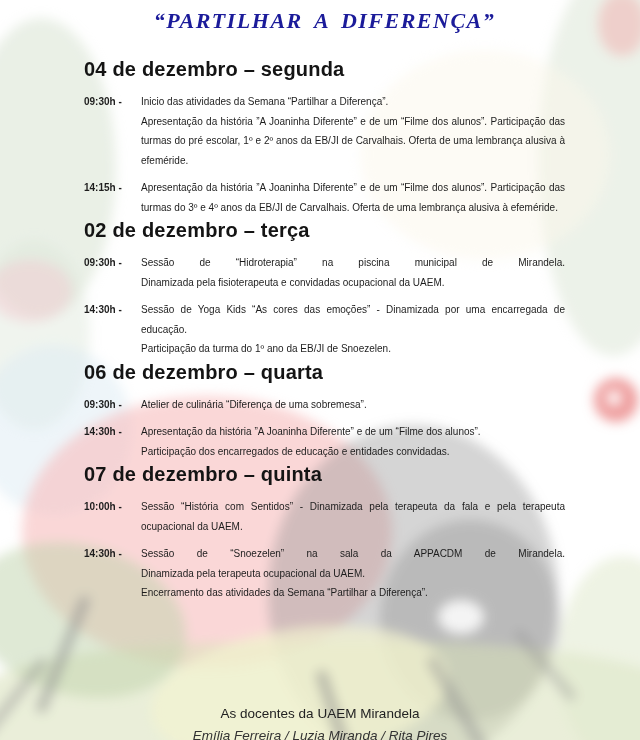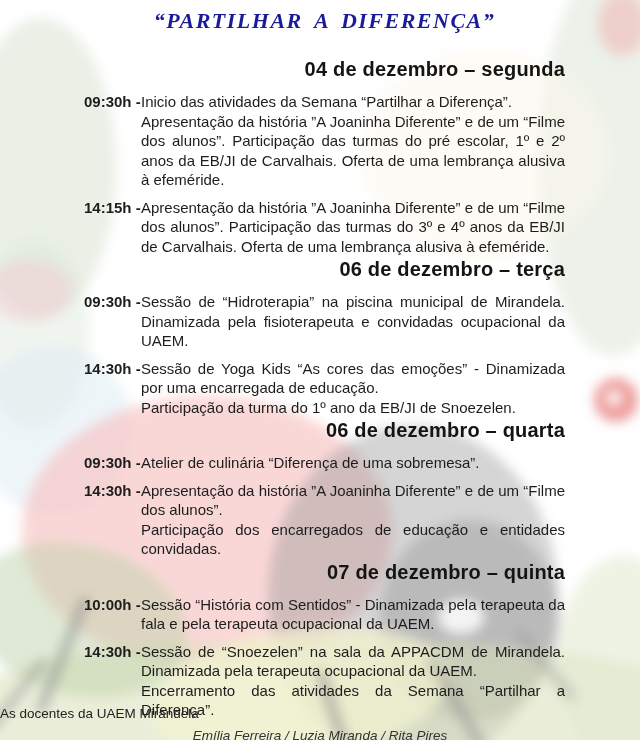--- a/index.html
+++ b/index.html
@@ -33,30 +33,30 @@
   .b-leg3{left:330px;top:668px;width:11px;height:100px;background:rgba(70,70,70,.5);transform:rotate(-18deg);}
   .b-leg4{left:452px;top:650px;width:11px;height:110px;background:rgba(80,80,80,.45);transform:rotate(-30deg);}
   .b-leg5{left:540px;top:620px;width:10px;height:90px;background:rgba(90,90,90,.4);transform:rotate(-40deg);}
   .bg-wash{position:absolute;inset:0;background:rgba(255,255,255,.34);}
 
   
   .content-layer{position:absolute;inset:0;padding:6px 75px 0 84px;}
   .title{margin:0;text-align:center;font-family:"Liberation Serif",serif;font-style:italic;
          font-weight:700;font-size:22px;line-height:30px;letter-spacing:1.5px;word-spacing:5px;
          color:#1b1b9a;}
-  .day-heading{font-size:20px;line-height:22px;font-weight:700;color:#141414;margin:2px 0 12px;letter-spacing:.2px;text-align:right;}
+  .day-heading{font-size:20px;line-height:22px;font-weight:700;color:#141414;margin:2px 0 12px;letter-spacing:.2px;}
   .day-section:first-of-type .day-heading{margin-top:22px;}
-  .event{display:flex;font-size:15px;line-height:19.5px;}
+  .event{display:flex;font-size:10px;line-height:19.5px;}
   .event + .event{margin-top:8px;}
   .time{flex:0 0 57px;font-weight:700;white-space:nowrap;}
   .content{flex:1;text-align:justify;}
   .ln{display:block;}
   .ln.just{text-align-last:justify;}
   strong{font-weight:400;}
-  .footer-sig{position:absolute;left:0;right:0;top:706px;font-size:13.5px;color:#222;}
+  .footer-sig{position:absolute;left:0;right:0;top:706px;text-align:center;font-size:13.5px;color:#222;}
   .footer-names{position:absolute;left:0;right:0;top:728px;text-align:center;font-size:13.5px;
                 font-style:italic;color:#333;}
 </style>
 </head>
 <body>
 
 <div class="page">
 
   <div class="bg-art">
     <div class="blob b-foliage-tl"></div>
@@ -97,21 +97,21 @@
             </div>
           </div>
           <div class="event">
             <div class="time">14:15h -</div>
             <div class="content">
               <span class="ln">Apresentação da história ”<strong>A Joaninha Diferente</strong>” e de um <strong>“Filme dos alunos”.</strong> Participação das turmas do 3º e 4º anos da EB/JI de Carvalhais. Oferta de uma lembrança alusiva à efeméride.</span>
             </div>
           </div>
         </section>
         <section class="day-section">
-          <h2 class="day-heading">06 de dezembro – terça</h2>
+          <h2 class="day-heading">02 de dezembro – terça</h2>
           <div class="event">
             <div class="time">09:30h -</div>
             <div class="content">
               <span class="ln just">Sessão de <strong>“Hidroterapia”</strong> na piscina municipal de Mirandela.</span>
               <span class="ln">Dinamizada pela fisioterapeuta e convidadas ocupacional da UAEM.</span>
             </div>
           </div>
           <div class="event">
             <div class="time">14:30h -</div>
             <div class="content">

